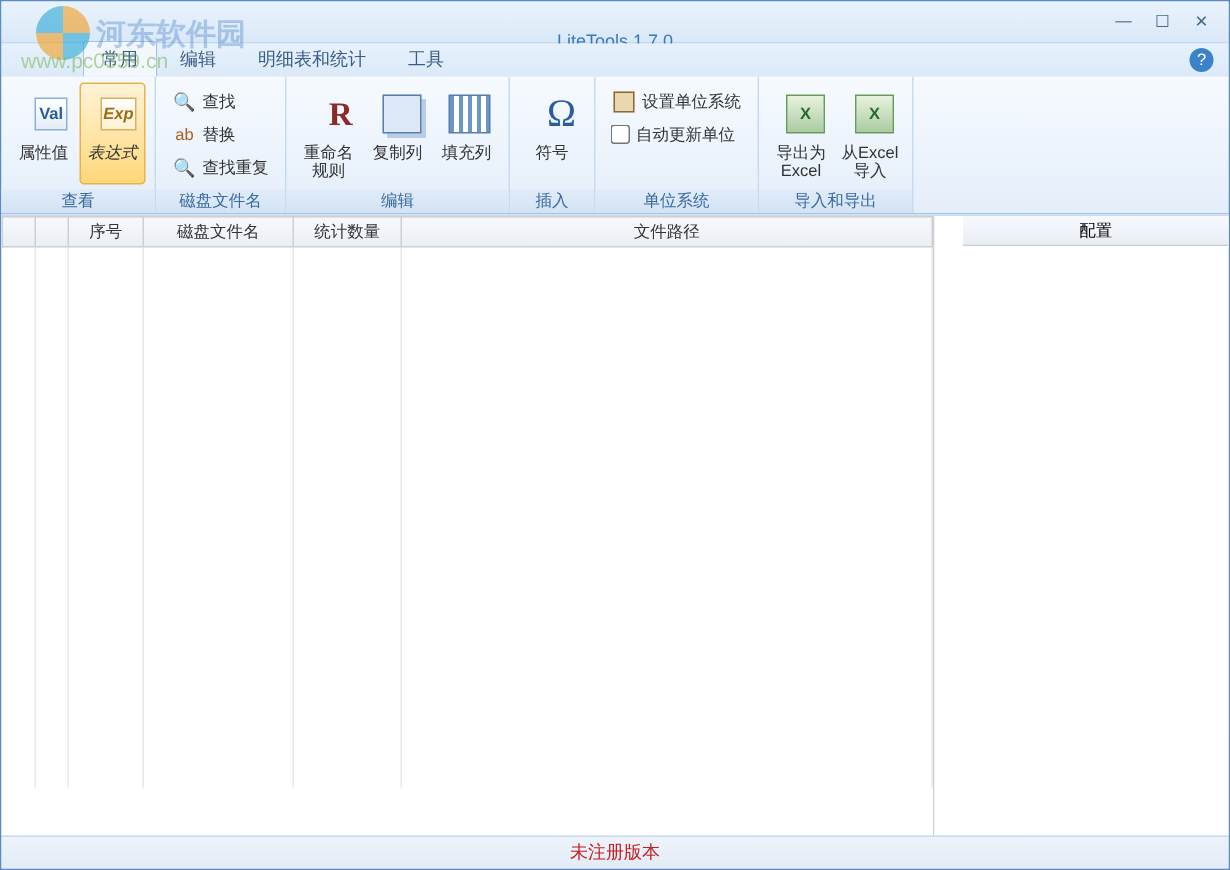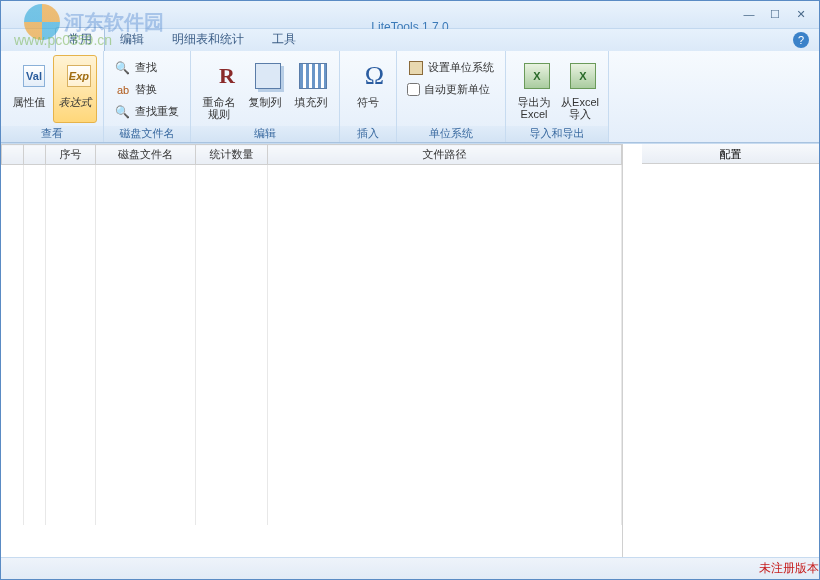--- a/index.html
+++ b/index.html
@@ -57,21 +57,21 @@
 .content { flex: 1; display: flex; background: #fff; border-top: 1px solid #c7dbf0; overflow: hidden; }
 .grid { flex: 1; overflow: auto; border-right: 1px solid #d0d0d0; }
 .grid table { border-collapse: collapse; width: 100%; }
 .grid th { background: linear-gradient(#f7f9fc,#e9eef5); font-size: 11px; font-weight: normal; color: #333; border: 1px solid #cfcfcf; height: 20px; padding: 0 4px; }
 .grid td { border-right: 1px solid #e8e8e8; height: 360px; }
 .grid .col-narrow { width: 22px; }
 .side-panel { width: 196px; background: #fff; }
 .side-panel-h { background: linear-gradient(#f7f9fc,#e9eef5); font-size: 11px; text-align: center; border-bottom: 1px solid #cfcfcf; height: 20px; line-height: 20px; margin-left: 19px; }
 
 
-.status { height: 22px; background: linear-gradient(#eef3fa,#e2ebf6); border-top: 1px solid #c7dbf0; display: flex; align-items: center; justify-content: flex-end; }
+.status { height: 22px; background: linear-gradient(#eef3fa,#e2ebf6); border-top: 1px solid #c7dbf0; display: flex; align-items: center; justify-content: center; }
 .status-text { font-size: 12px; color: #c62020; }
 </style>
 </head>
 <body>
 
 <div class="window">
 
   <div class="titlebar">
     <div class="titlebar-title">LiteTools 1.7.0</div>
     <div class="titlebar-controls">

